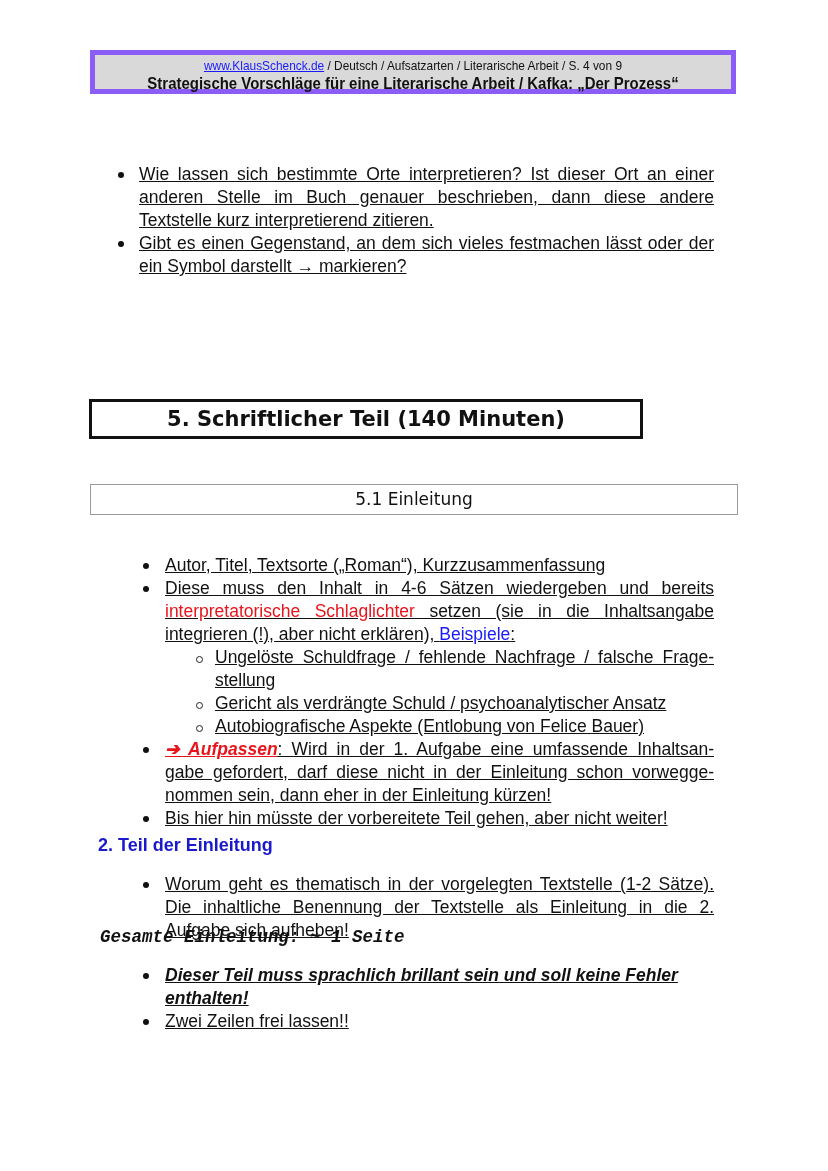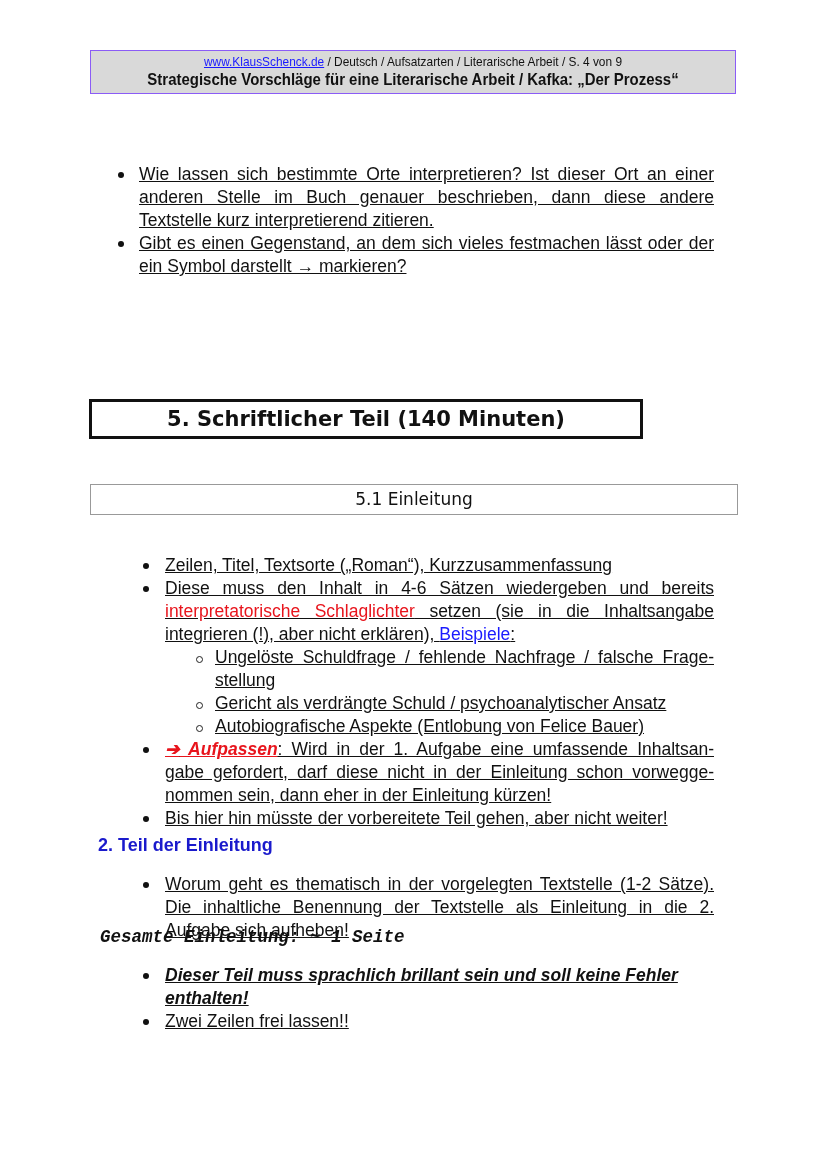--- a/index.html
+++ b/index.html
@@ -2,21 +2,21 @@
 <html><head>
 <meta charset="utf-8">
 <style>
   html, body { margin: 0; padding: 0; background: #ffffff; }
   body {
     width: 828px; height: 1171px; position: relative; overflow: hidden;
     font-family: "Liberation Sans", sans-serif; color: #111;
   }
   .header-box {
     position: absolute; left: 90px; top: 50px; width: 646px; height: 44px;
-    background: #d9d9d9; border: 1px solid #8b5cf6; box-sizing: border-box;
+    background: #d9d9d9; border: 5px solid #8b5cf6; box-sizing: border-box;
     text-align: center;
   }
   .header-line1 {
     font-size: 13.5px; line-height: 16px; margin-top: 3px; transform: scaleX(0.88); transform-origin: center;
     white-space: nowrap;
   }
   .header-line1 a { color: #1a1aff; text-decoration: underline; }
   .header-line2 {
     font-size: 17px; font-weight: bold; line-height: 20px; transform: scaleX(0.88); transform-origin: center;
     white-space: nowrap;
@@ -81,21 +81,21 @@
     <li><span class="dot"></span><span>Gibt es einen Gegenstand, an dem sich vieles festmachen lässt oder der ein Symbol darstellt → markieren?</span></li>
   </ul>
 </div>
 
 <div class="box5">5. Schriftlicher Teil (140 Minuten)</div>
 
 <div class="box51">5.1 Einleitung</div>
 
 <div class="section2 text justify">
   <ul class="bullets">
-    <li><span class="dot"></span><span>Zeilen, Titel, Textsorte („Roman“), Kurzzusammenfassung</span></li>
+    <li><span class="dot"></span><span>Autor, Titel, Textsorte („Roman“), Kurzzusammenfassung</span></li>
     <li><span class="dot"></span><span>Diese muss den Inhalt in 4-6 Sätzen wiedergeben und bereits </span><span class="red">interpretatorische Schlaglichter</span><span> setzen (sie in die Inhaltsangabe integrieren (!), aber nicht erklären), </span><span class="blue">Beispiele</span><span>:</span>
       <ul class="sub">
         <li><span class="circ"></span><span>Ungelöste Schuldfrage / fehlende Nachfrage / falsche Frage-stellung</span></li>
         <li><span class="circ"></span><span>Gericht als verdrängte Schuld / psychoanalytischer Ansatz</span></li>
         <li><span class="circ"></span><span>Autobiografische Aspekte (Entlobung von Felice Bauer)</span></li>
       </ul>
     </li>
     <li><span class="dot"></span><span class="aufpassen"><span>➔</span> <span>Aufpassen</span></span><span>: Wird in der 1. Aufgabe eine umfassende Inhaltsan-gabe gefordert, darf diese nicht in der Einleitung schon vorwegge-nommen sein, dann eher in der Einleitung kürzen!</span></li>
     <li><span class="dot"></span><span>Bis hier hin müsste der vorbereitete Teil gehen, aber nicht weiter!</span></li>
   </ul>

